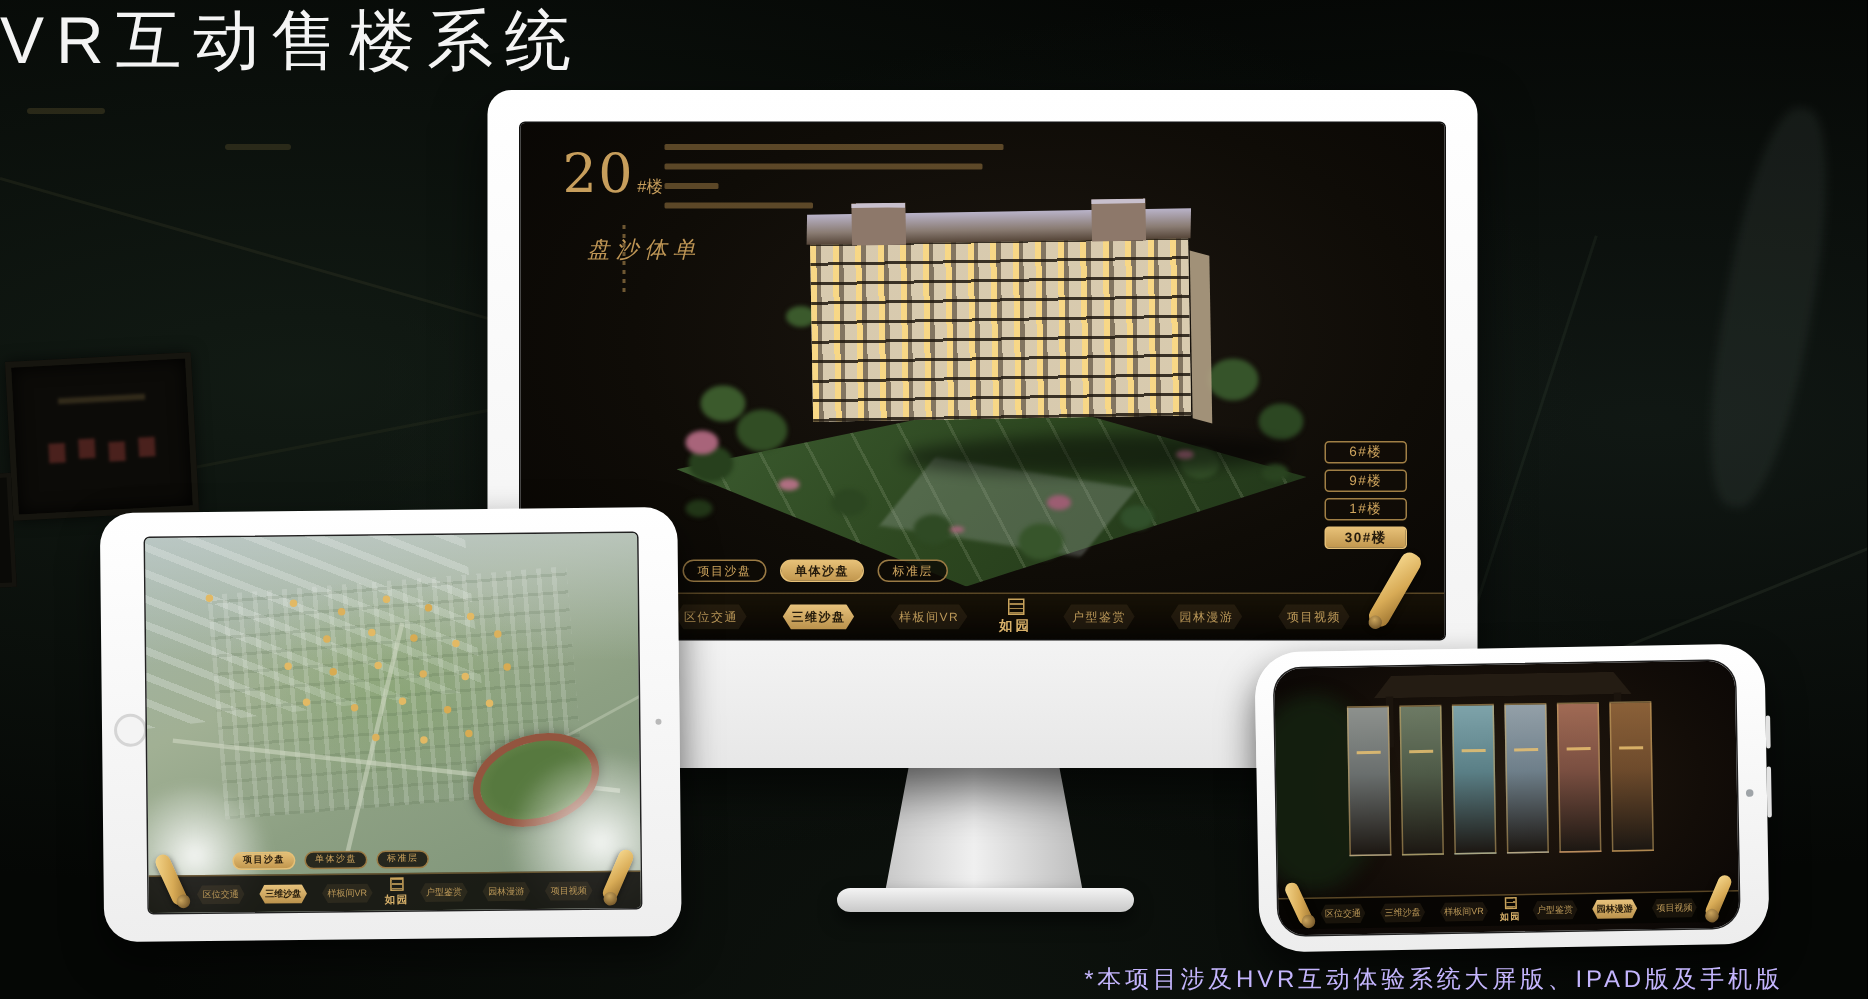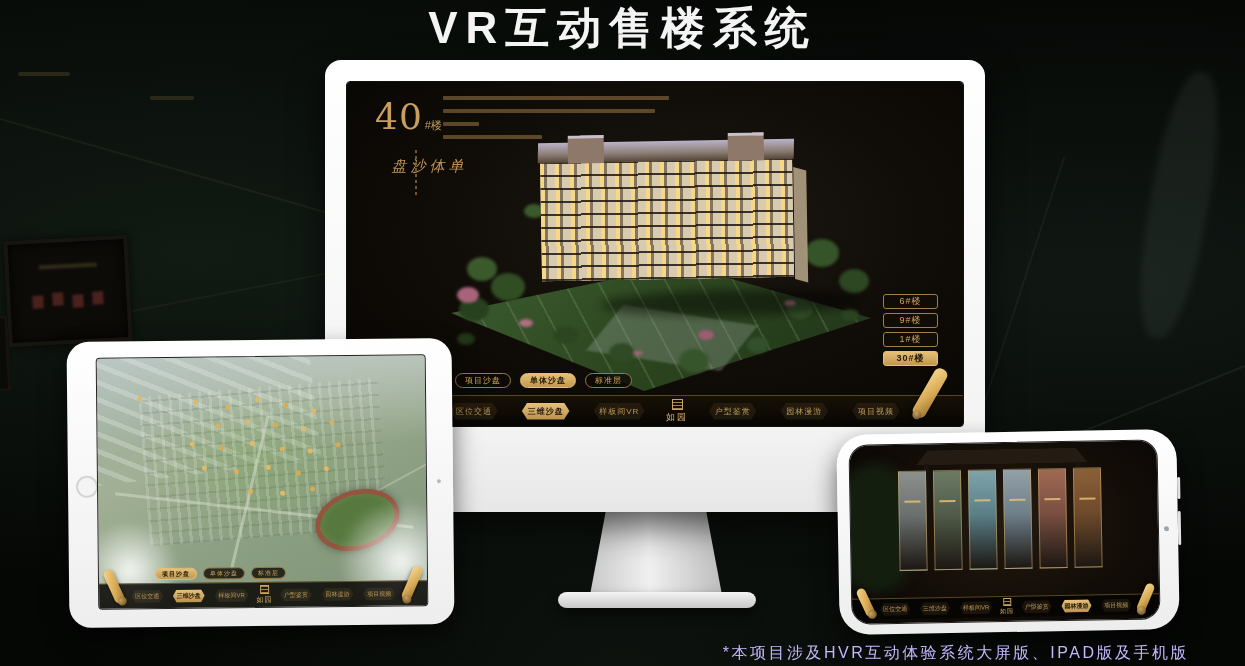--- a/index.html
+++ b/index.html
@@ -26,22 +26,22 @@
   .bg-plaque{position:absolute;left:6px;top:238px;width:116px;height:98px;
     border:4px solid #16150f;background:#0c0b08;transform:rotate(-3deg);
     box-shadow:inset 0 0 12px rgba(0,0,0,.9), 0 0 10px rgba(0,0,0,.6);}
   .bg-plaque::before{content:"";position:absolute;left:-46px;top:70px;width:36px;height:70px;
     border:3px solid #14130e;background:#0a0a07;}
   .bg-plaque i{position:absolute;width:11px;height:13px;background:#4a211d;filter:blur(1.2px);display:block;}
   .pc1{left:22px;top:52px;}.pc2{left:42px;top:50px;}.pc3{left:62px;top:53px;}.pc4{left:82px;top:51px;}
   .pc5{left:30px;top:22px;width:58px!important;height:4px!important;background:rgba(120,100,60,.35)!important;}
 
   
-  .title{position:absolute;top:0;left:0;right:0;margin:0;text-align:center;z-index:8;
-    font-size:44px;font-weight:bold;color:#f4f4f4;letter-spacing:.18em;line-height:56px;}
+  .title{position:absolute;top:0;left:0;right:0;margin:0;text-align:left;z-index:8;
+    font-size:44px;font-weight:normal;color:#f4f4f4;letter-spacing:.18em;line-height:56px;}
   .footnote{position:absolute;right:56px;bottom:2px;z-index:8;
     font-size:16px;letter-spacing:2.5px;color:#c4b5fd;}
 
   
   .monitor{position:absolute;left:325px;top:60px;width:660px;height:452px;z-index:2;
     background:linear-gradient(180deg,#ffffff 0%,#f4f4f4 80%,#e7e7e7 100%);
     border-radius:16px;box-shadow:0 14px 34px rgba(0,0,0,.65);}
   .mon-screen{position:absolute;left:22px;top:22px;width:616px;height:344px;
     background:radial-gradient(ellipse at 55% 42%, #1d1711 0%, #0f0c07 55%, #070503 100%);
     border-radius:3px;overflow:hidden;outline:1px solid #111;}
@@ -111,21 +111,21 @@
     display:flex;align-items:center;justify-content:space-between;padding:0 60px 0 100px;
     background:linear-gradient(180deg,#171106 0%,#070502 100%);
     border-top:1px solid rgba(190,150,80,.45);}
   .nitem{font-size:8px;letter-spacing:1px;color:#bb9858;padding:3px 9px;white-space:nowrap;
     clip-path:polygon(6% 50%,16% 0,84% 0,94% 50%,84% 100%,16% 100%);
     background:rgba(201,160,94,.10);}
   .nitem.active{background:linear-gradient(180deg,#e7c27c,#b9904a);color:#241a0a;font-weight:bold;}
   .nlogo{display:flex;flex-direction:column;align-items:center;gap:1px;}
   .nseal{width:9px;height:9px;border:1px solid #caa45c;
     background:repeating-linear-gradient(0deg,rgba(202,164,92,.8) 0 1px,transparent 1px 3px);}
-  .nlogo b{font-size:9px;letter-spacing:2px;color:#d7b06a;font-weight:normal;text-align:right;}
+  .nlogo b{font-size:9px;letter-spacing:2px;color:#d7b06a;font-weight:bold;text-align:right;}
   .scroll{position:absolute;border-radius:6px;
     background:linear-gradient(115deg,#f6d88e 0%,#d8ab56 55%,#9c7330 100%);
     box-shadow:0 2px 4px rgba(0,0,0,.6);}
   .scroll::after{content:"";position:absolute;left:15%;bottom:-3px;width:9px;height:9px;border-radius:50%;
     background:radial-gradient(circle at 35% 35%,#caa45c,#5e431c);}
   .mon-scroll-r{right:26px;bottom:6px;width:14px;height:54px;transform:rotate(30deg);z-index:3;}
   .mon-scroll-l{left:80px;bottom:2px;width:10px;height:38px;transform:rotate(-24deg);z-index:3;opacity:.55;}
 
   
   .ipad{position:absolute;left:68px;top:340px;width:385px;height:286px;z-index:4;
@@ -227,21 +227,21 @@
 
   <h1 class="title">VR互动售楼系统</h1>
 
   <div class="stand-neck"></div>
   <div class="stand-base"></div>
 
   <div class="monitor">
     <div class="mon-screen">
 
       <div class="hero">
-        <span class="hero-num">40</span><span class="hero-suffix">#楼</span>
+        <span class="hero-num">20</span><span class="hero-suffix">#楼</span>
         <div class="hero-sub">单体沙盘</div>
         <div class="hero-en"></div>
       </div>
 
       <div class="desc">
         <i class="d1"></i>
           <i class="d2"></i>
           <i class="d3"></i>
           <i class="d4"></i>
       </div>

